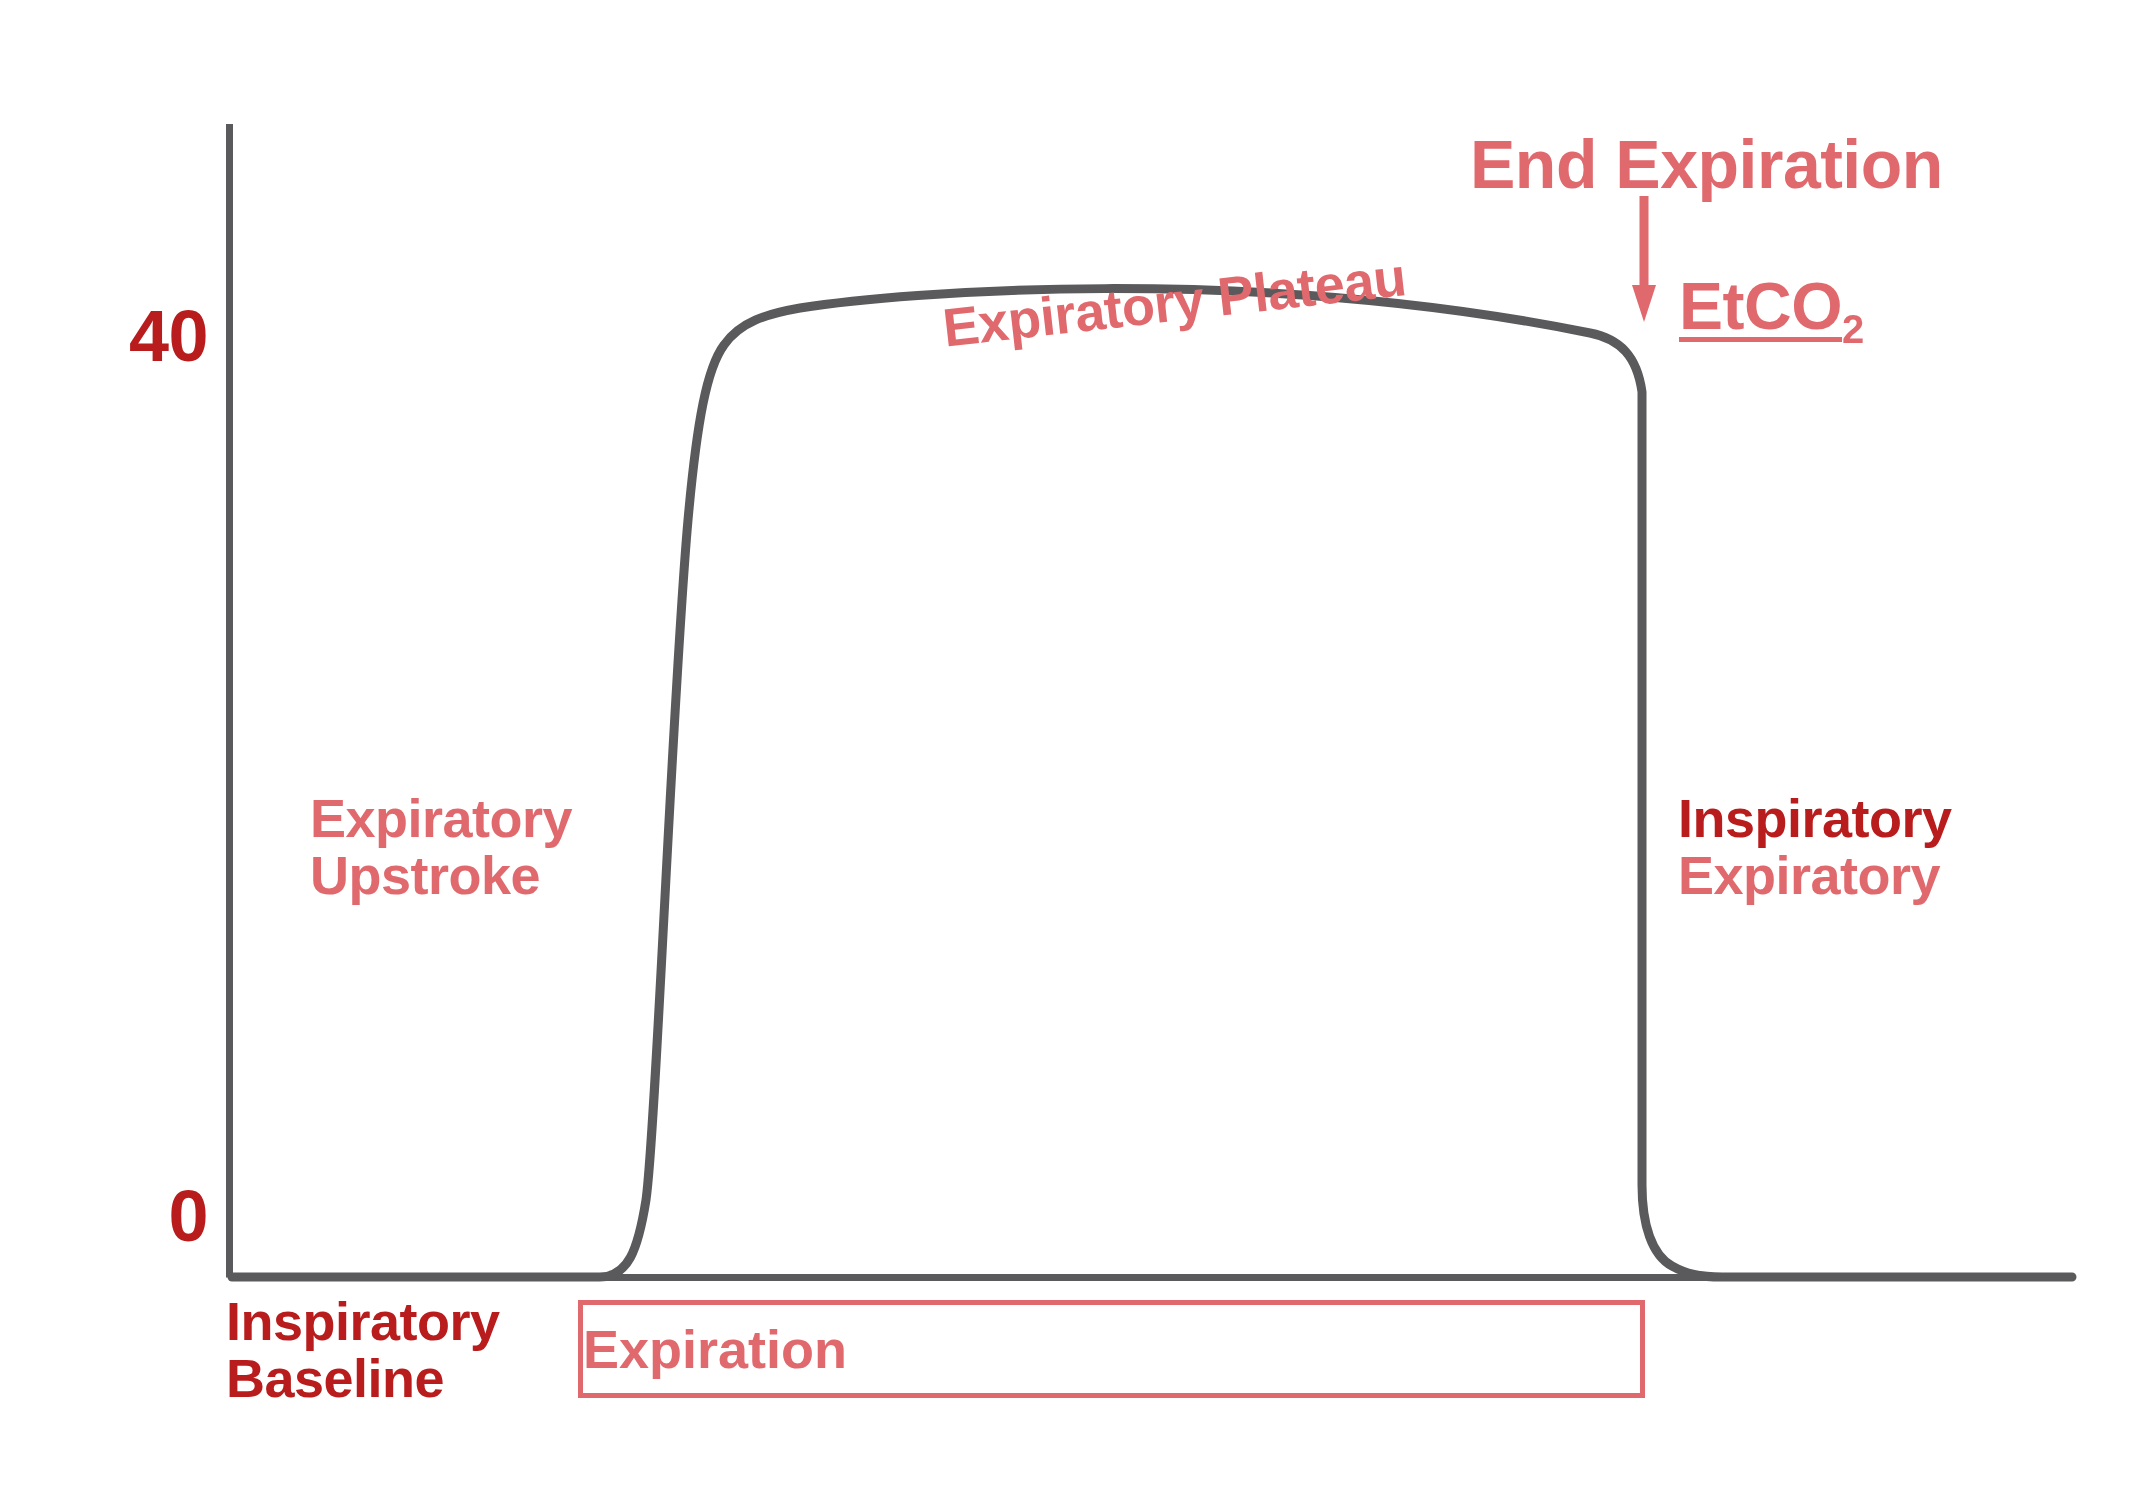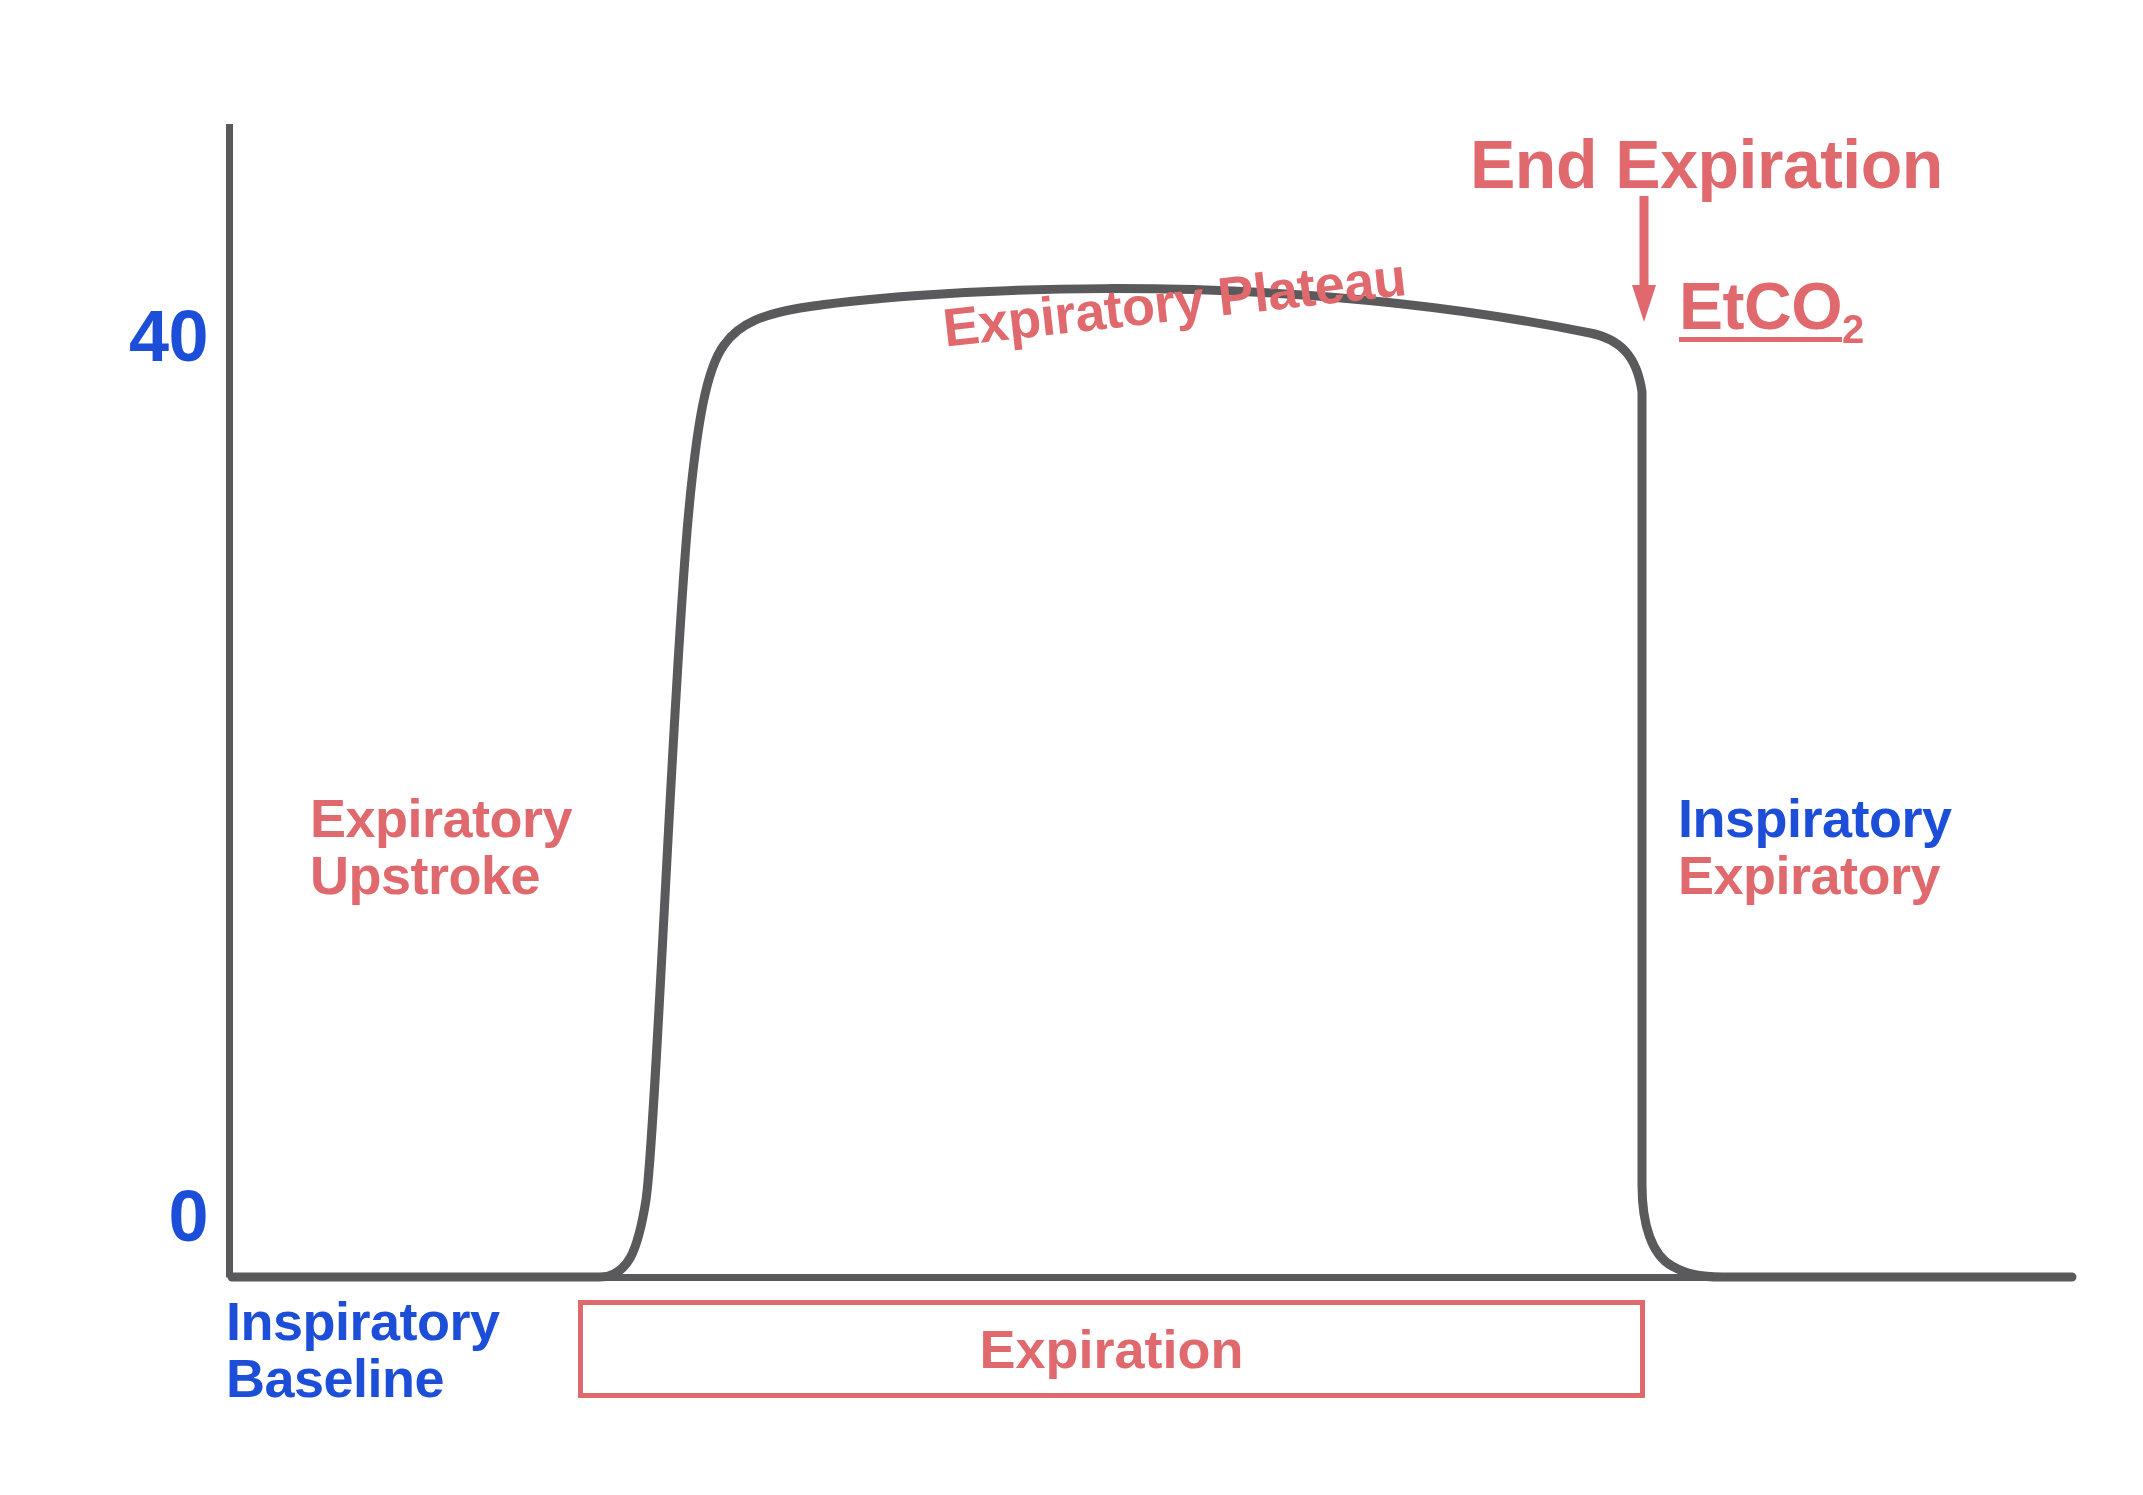--- a/index.html
+++ b/index.html
@@ -25,21 +25,21 @@
     height: 1495px;
   }
   .lbl {
     position: absolute;
     font-weight: bold;
     line-height: 1.06;
     white-space: pre;
     letter-spacing: -0.5px;
   }
   .red { color: #e0696e; }
-  .gray { color: #1d4ed8; }
+  .gray { color: #b91c1c; }
 
   
   #tick-40 {
     left: 104px;
     top: 298px;
     font-size: 72px;
     width: 104px;
     text-align: right;
   }
   #tick-0 {
@@ -109,21 +109,21 @@
   #expiration-box {
     position: absolute;
     left: 578px;
     top: 1300px;
     width: 1067px;
     height: 98px;
     border: 5px solid #e0696e;
     box-sizing: border-box;
     display: flex;
     align-items: center;
-    justify-content: center;
+    justify-content: flex-start;
   }
   #expiration-box span {
     font-size: 54px;
     font-weight: bold;
     color: #e0696e;
   }
 </style>
 </head>
 <body>
 

